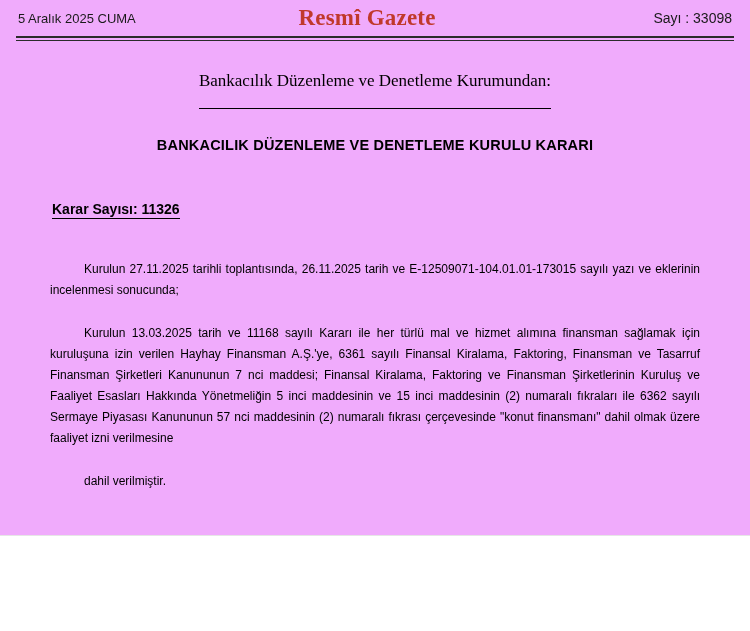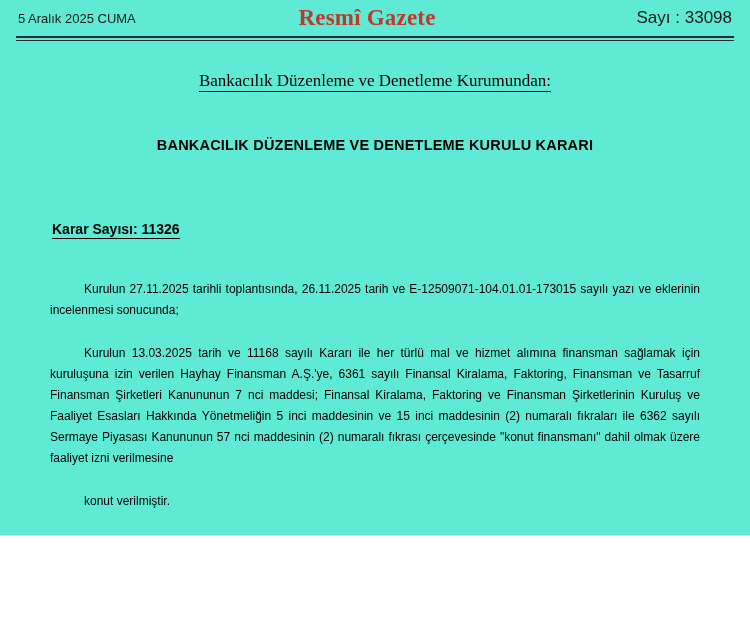--- a/index.html
+++ b/index.html
@@ -13,21 +13,21 @@
     font-family: "Liberation Serif", serif;
     color: #000000;
     position: relative;
     overflow: hidden;
   }
 
   .page {
     width: 750px;
     height: 550px;
     position: relative;
-    background: #5eead4;
+    background: #f0abfc;
   }
 
   
   .masthead {
     position: relative;
     height: 36px;
     display: flex;
     align-items: center;
     padding: 0 18px;
     box-sizing: border-box;
@@ -46,21 +46,21 @@
     font-family: "Liberation Serif", serif;
     font-size: 23px;
     font-weight: bold;
     color: #c0392b;
     letter-spacing: 0.2px;
     pointer-events: none;
   }
   .masthead-issue {
     margin-left: auto;
     font-family: "Liberation Sans", sans-serif;
-    font-size: 17px;
+    font-size: 14px;
     color: #1a1a1a;
     white-space: nowrap;
     z-index: 2;
   }
   .rule {
     height: 2px;
     background: #2b2b2b;
     margin: 0 16px 0 16px;
   }
   .rule-thin {
@@ -85,37 +85,37 @@
   }
 
   .issuer {
     text-align: center;
     font-family: "Liberation Serif", serif;
     font-size: 17px;
     margin-top: 30px;
   }
   .issuer span {
     border-bottom: 1px solid #000;
-    padding-bottom: 1px;
+    padding-bottom: 18px;
   }
 
   .decision-title {
     text-align: center;
     font-family: "Liberation Sans", sans-serif;
     font-size: 14.5px;
     font-weight: bold;
     letter-spacing: 0.2px;
     margin-top: 46px;
   }
 
   .meta-row {
     display: flex;
     justify-content: space-between;
     align-items: flex-end;
-    margin-top: 68px;
+    margin-top: 48px;
     padding: 0 8px;
     font-family: "Liberation Sans", sans-serif;
     font-size: 14px;
     font-weight: bold;
   }
   .meta-row > div {
     border-bottom: 1px solid #000;
     padding-bottom: 1px;
   }
 
@@ -166,18 +166,18 @@
     </div>
 
     <div class="decision-title">BANKACILIK DÜZENLEME VE DENETLEME KURULU KARARI</div>
 
     <div class="meta-row">
       <div>Karar Sayısı: 11326</div>
     </div>
 
     <p class="para para-1">Kurulun 27.11.2025 tarihli toplantısında, 26.11.2025 tarih ve E-12509071-104.01.01-173015 sayılı yazı ve eklerinin incelenmesi sonucunda;</p>
     <p class="para para-2">Kurulun 13.03.2025 tarih ve 11168 sayılı Kararı ile her türlü mal ve hizmet alımına finansman sağlamak için kuruluşuna izin verilen Hayhay Finansman A.Ş.'ye, 6361 sayılı Finansal Kiralama, Faktoring, Finansman ve Tasarruf Finansman Şirketleri Kanununun 7 nci maddesi; Finansal Kiralama, Faktoring ve Finansman Şirketlerinin Kuruluş ve Faaliyet Esasları Hakkında Yönetmeliğin 5 inci maddesinin ve 15 inci maddesinin (2) numaralı fıkraları ile 6362 sayılı Sermaye Piyasası Kanununun 57 nci maddesinin (2) numaralı fıkrası çerçevesinde "konut finansmanı" dahil olmak üzere faaliyet izni verilmesine</p>
-    <p class="para para-3">konut verilmiştir.</p>
+    <p class="para para-3">dahil verilmiştir.</p>
 
   </div>
 
   <div class="bottom-strip"></div>
 </div>
 
 </body></html>

